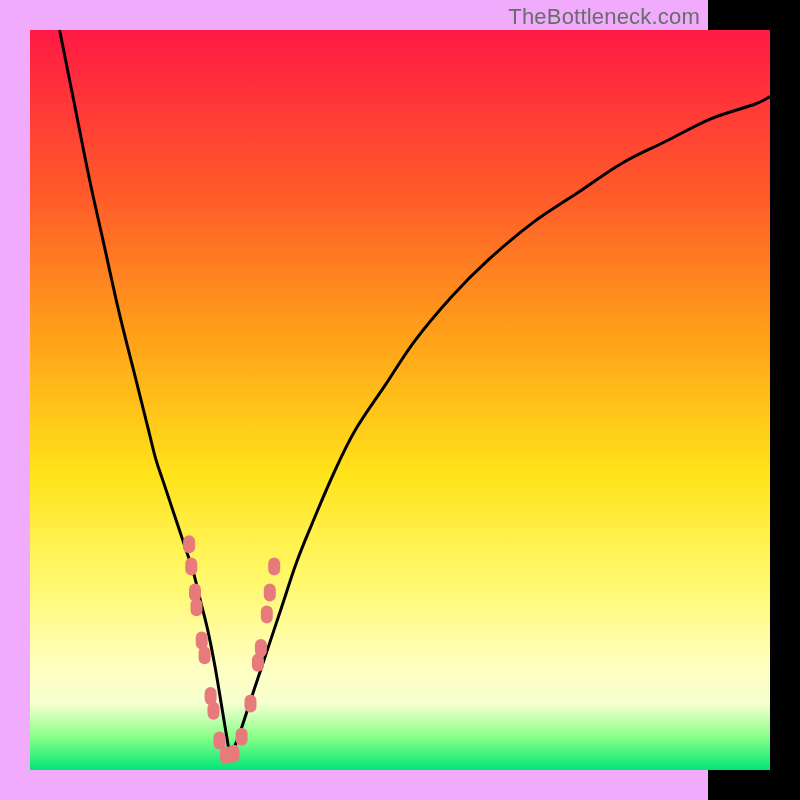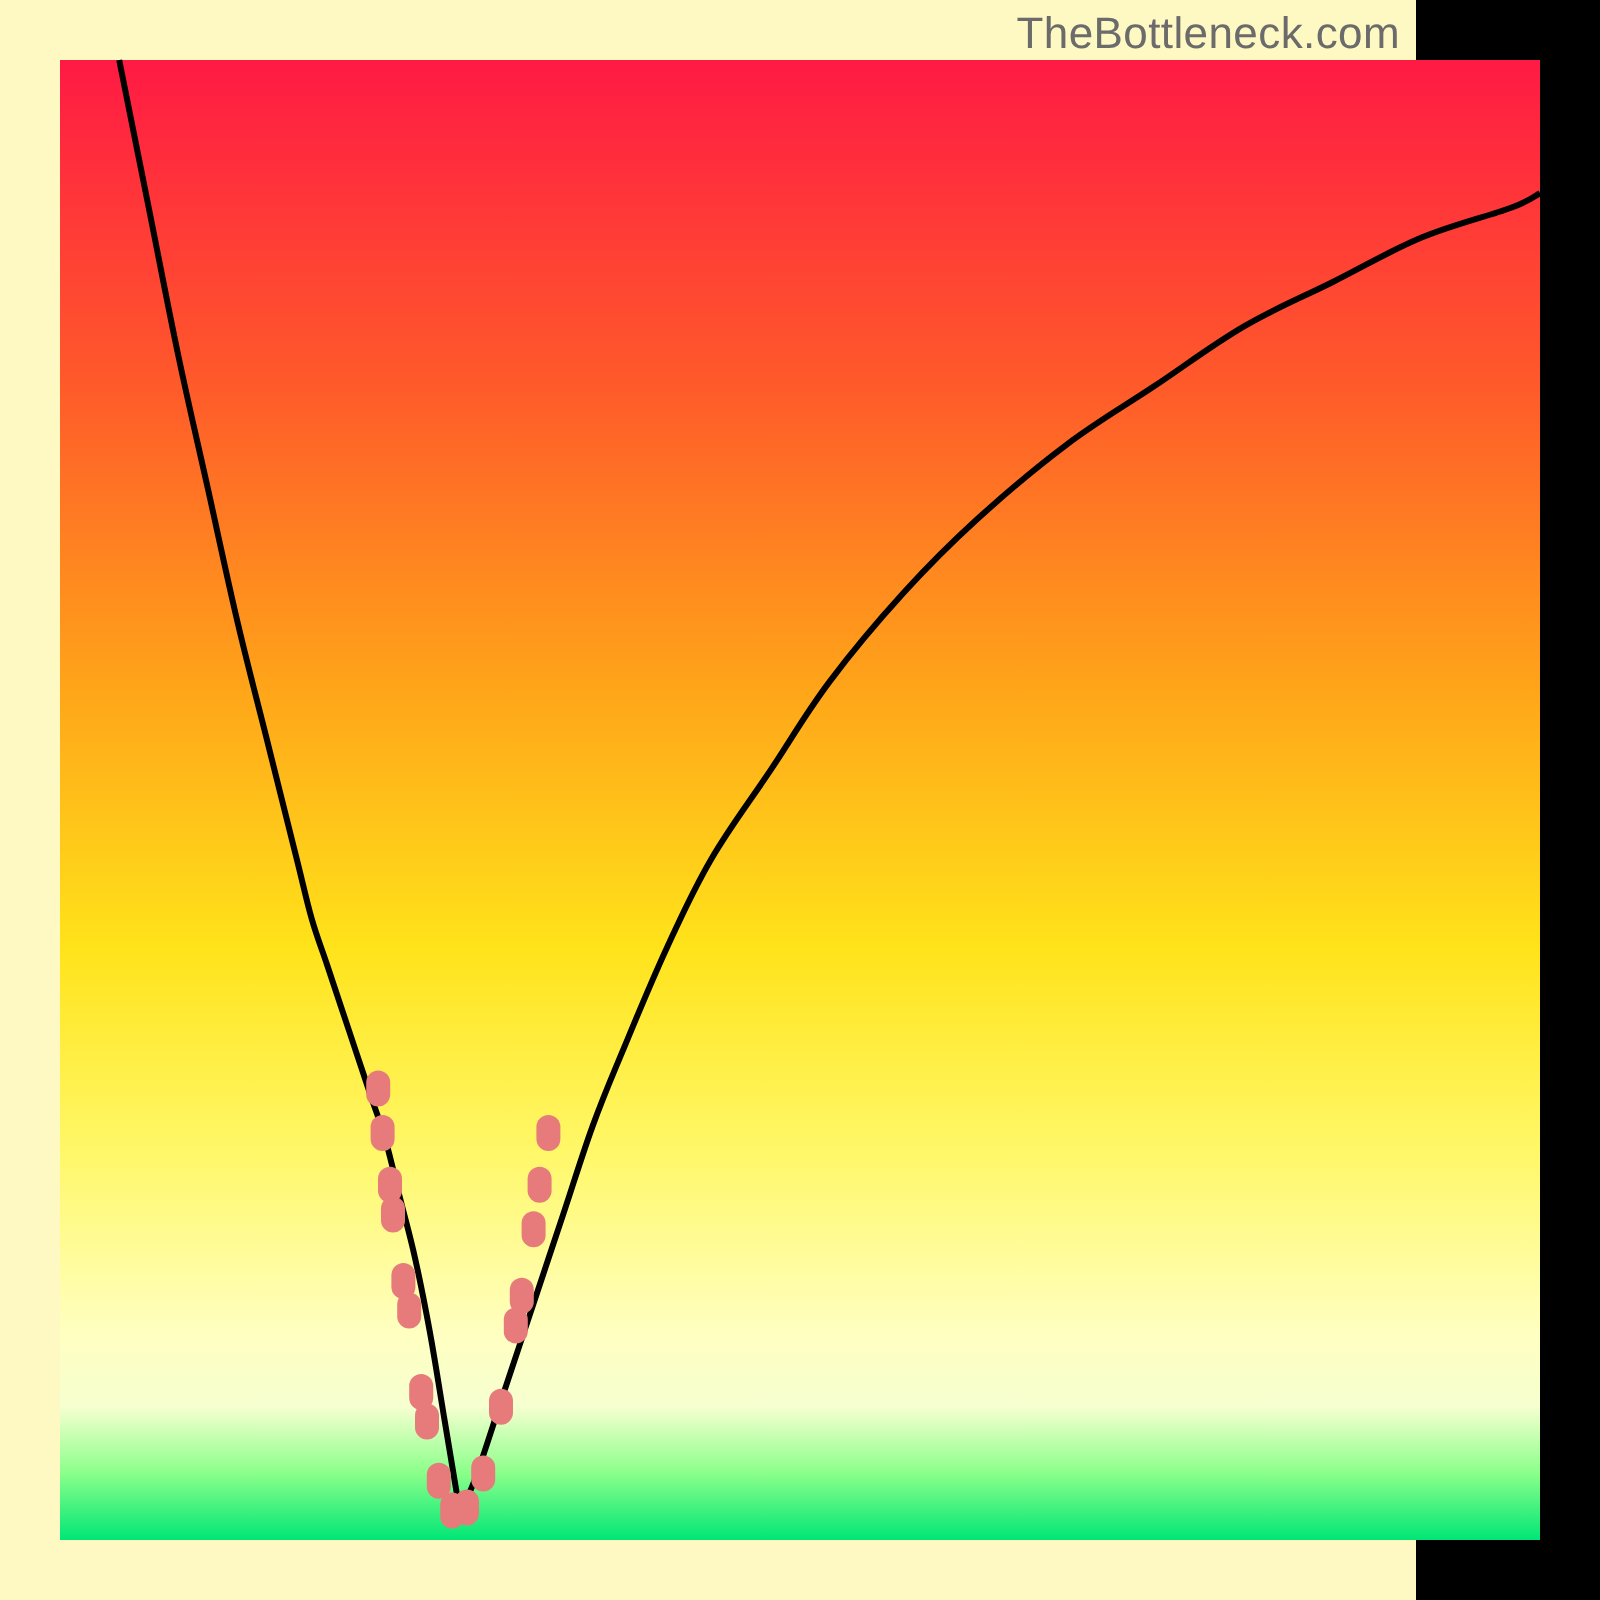--- a/index.html
+++ b/index.html
@@ -7,21 +7,21 @@
     padding: 0;
     width: 800px;
     height: 800px;
     background: #000;
     overflow: hidden;
   }
   .frame {
     position: relative;
     width: 708px;
     height: 800px;
-    background: #fef9c3;
+    background: #f0abfc;
   }
   .plot-area {
     position: absolute;
     left: 30px;
     top: 30px;
     width: 740px;
     height: 740px;
     background: linear-gradient(to bottom,
       #ff1a44 0%,
       #ff5a2a 22%,

